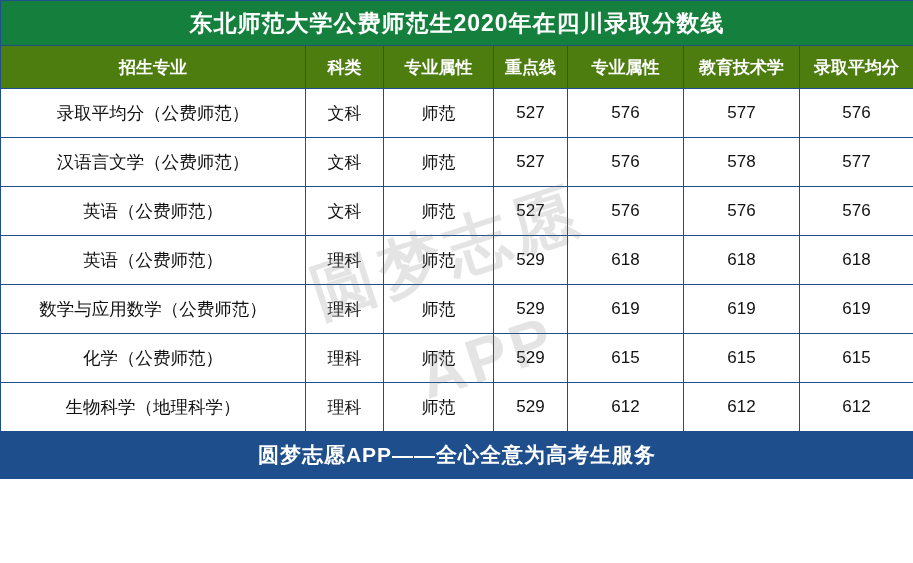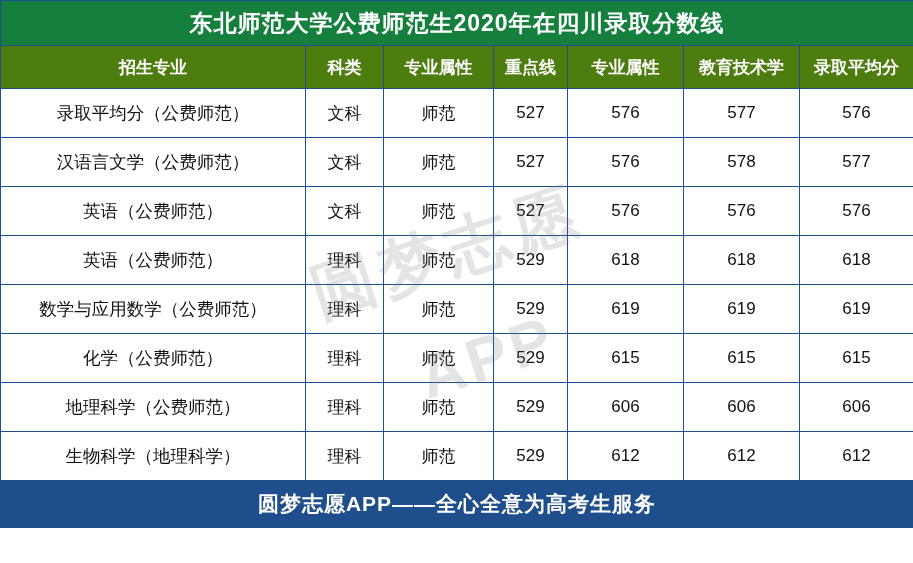--- a/index.html
+++ b/index.html
@@ -194,29 +194,20 @@
       <tr class="data-row">
         <td class="major">化学（公费师范）</td>
         <td>理科</td>
         <td>师范</td>
         <td>529</td>
         <td>615</td>
         <td>615</td>
         <td>615</td>
       </tr>
 
-      <tr class="data-row">
-        <td class="major">地理科学（公费师范）</td>
-        <td>理科</td>
-        <td>师范</td>
-        <td>529</td>
-        <td>606</td>
-        <td>606</td>
-        <td>606</td>
-      </tr>
 
       <tr class="data-row">
         <td class="major">生物科学（地理科学）</td>
         <td>理科</td>
         <td>师范</td>
         <td>529</td>
         <td>612</td>
         <td>612</td>
         <td>612</td>
       </tr>

